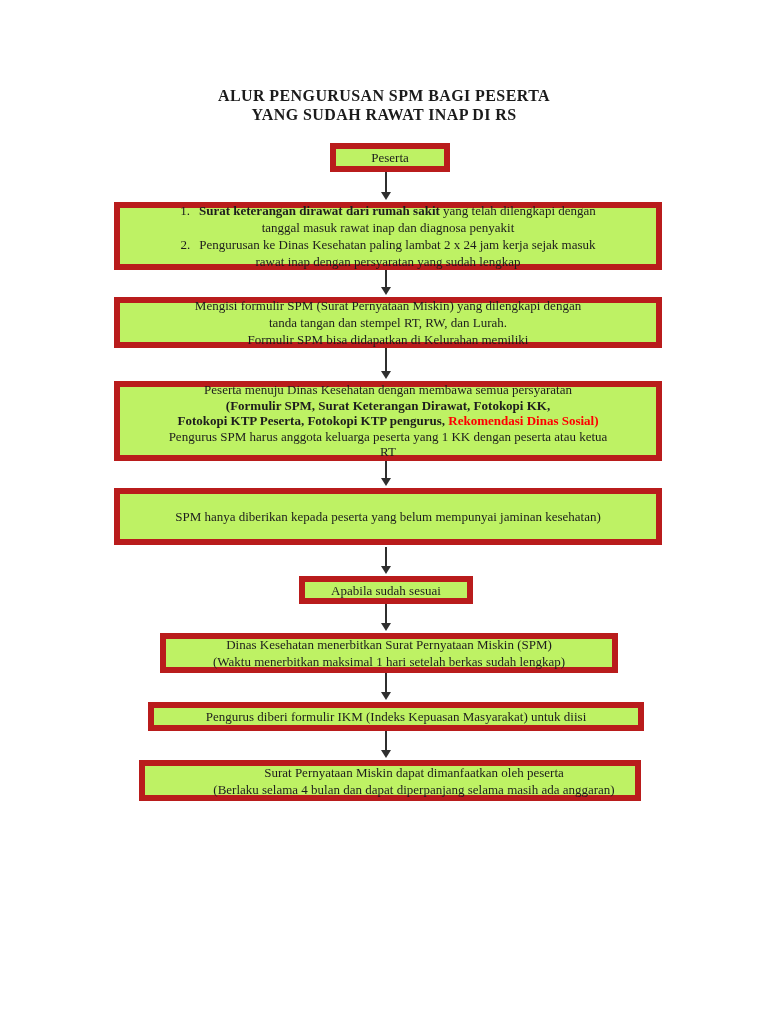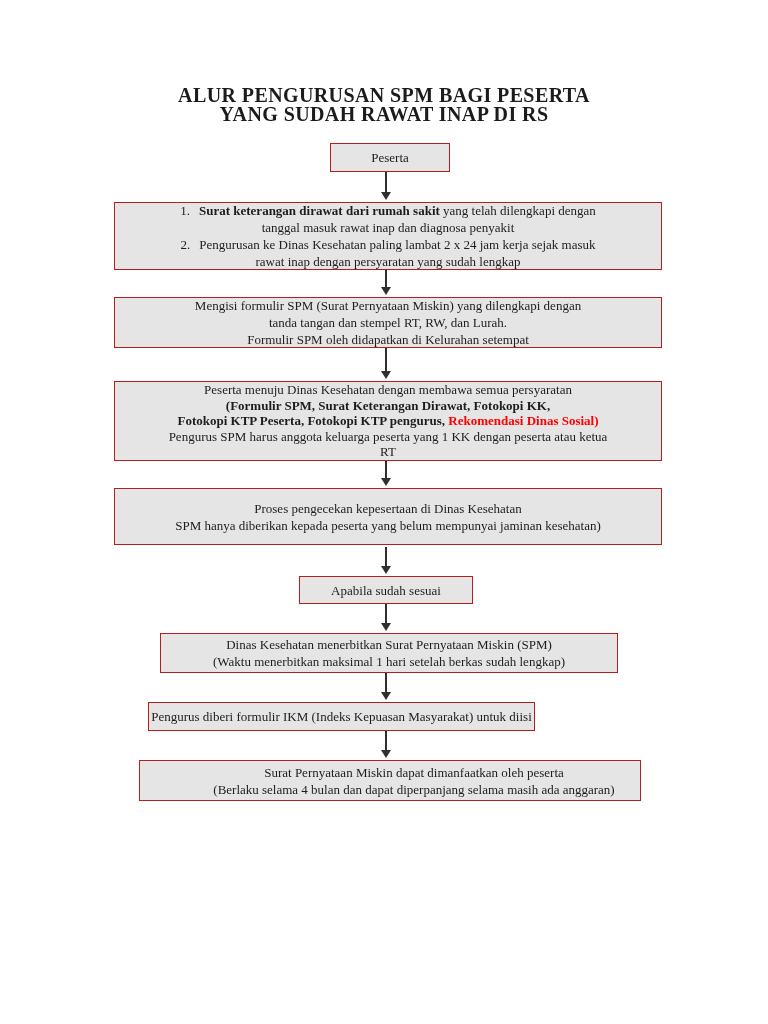--- a/index.html
+++ b/index.html
@@ -12,32 +12,32 @@
     position: relative;
     width: 768px; height: 1024px;
     background: #ffffff;
     overflow: hidden;
   }
   .title {
     position: absolute;
     top: 86px; left: 0; width: 768px;
     margin: 0;
     text-align: center;
-    font-size: 20px;
+    font-size: 16px;
     font-weight: bold;
     line-height: 19px;
     letter-spacing: 0.4px;
     color: #1b1b1b;
   }
   .title .tline { display: block; }
   .node {
     position: absolute;
     box-sizing: border-box;
-    border: 1px solid #b91c1c;
-    background: #e5e5e5;
+    border: 6px solid #b91c1c;
+    background: #bef264;
     color: #1d1d1d;
     font-size: 13px;
     display: flex;
     flex-direction: column;
     justify-content: center;
     text-align: center;
   }
   .node .ln { line-height: 17px; }
   .node.tight .ln { line-height: 15.5px; }
   .num { margin-right: 9px; }
@@ -91,21 +91,21 @@
   </div>
 
   <div class="arrow" style="top:270px; height:25px;">
     <div class="shaft"></div>
     <div class="head"></div>
   </div>
 
   <div class="node" style="left:114px; top:297px; width:548px; height:51px;">
     <div class="ln">Mengisi formulir SPM (Surat Pernyataan Miskin) yang dilengkapi dengan</div>
     <div class="ln">tanda tangan dan stempel RT, RW, dan Lurah.</div>
-    <div class="ln">Formulir SPM oleh didapatkan di Kelurahan setempat</div>
+    <div class="ln">Formulir SPM bisa didapatkan di Kelurahan memiliki</div>
   </div>
 
   <div class="arrow" style="top:348px; height:31px;">
     <div class="shaft"></div>
     <div class="head"></div>
   </div>
 
   <div class="node tight" style="left:114px; top:381px; width:548px; height:80px;">
     <div class="ln">Peserta menuju Dinas Kesehatan dengan membawa semua persyaratan</div>
     <div class="ln">
@@ -118,21 +118,20 @@
     <div class="ln">Pengurus SPM harus anggota keluarga peserta yang 1 KK dengan peserta  atau ketua</div>
     <div class="ln">RT</div>
   </div>
 
   <div class="arrow" style="top:461px; height:25px;">
     <div class="shaft"></div>
     <div class="head"></div>
   </div>
 
   <div class="node" style="left:114px; top:488px; width:548px; height:57px;">
-    <div class="ln">Proses pengecekan kepesertaan di Dinas Kesehatan</div>
     <div class="ln">SPM hanya diberikan kepada peserta yang belum mempunyai jaminan kesehatan)</div>
   </div>
 
   <div class="arrow" style="top:547px; height:27px;">
     <div class="shaft"></div>
     <div class="head"></div>
   </div>
 
   <div class="node" style="left:299px; top:576px; width:174px; height:28px;">
     <div class="ln">Apabila sudah sesuai</div>
@@ -146,21 +145,21 @@
   <div class="node" style="left:160px; top:633px; width:458px; height:40px;">
     <div class="ln">Dinas Kesehatan menerbitkan Surat Pernyataan Miskin (SPM)</div>
     <div class="ln">(Waktu menerbitkan maksimal 1 hari setelah berkas sudah lengkap)</div>
   </div>
 
   <div class="arrow" style="top:673px; height:27px;">
     <div class="shaft"></div>
     <div class="head"></div>
   </div>
 
-  <div class="node" style="left:148px; top:702px; width:387px; height:29px;">
+  <div class="node" style="left:148px; top:702px; width:496px; height:29px;">
     <div class="ln">Pengurus diberi formulir IKM (Indeks Kepuasan Masyarakat) untuk diisi</div>
   </div>
 
   <div class="arrow" style="top:731px; height:27px;">
     <div class="shaft"></div>
     <div class="head"></div>
   </div>
 
   <div class="node" style="left:139px; top:760px; width:502px; height:41px;padding-left:48px;">
     <div class="ln">Surat Pernyataan Miskin dapat dimanfaatkan oleh peserta</div>

